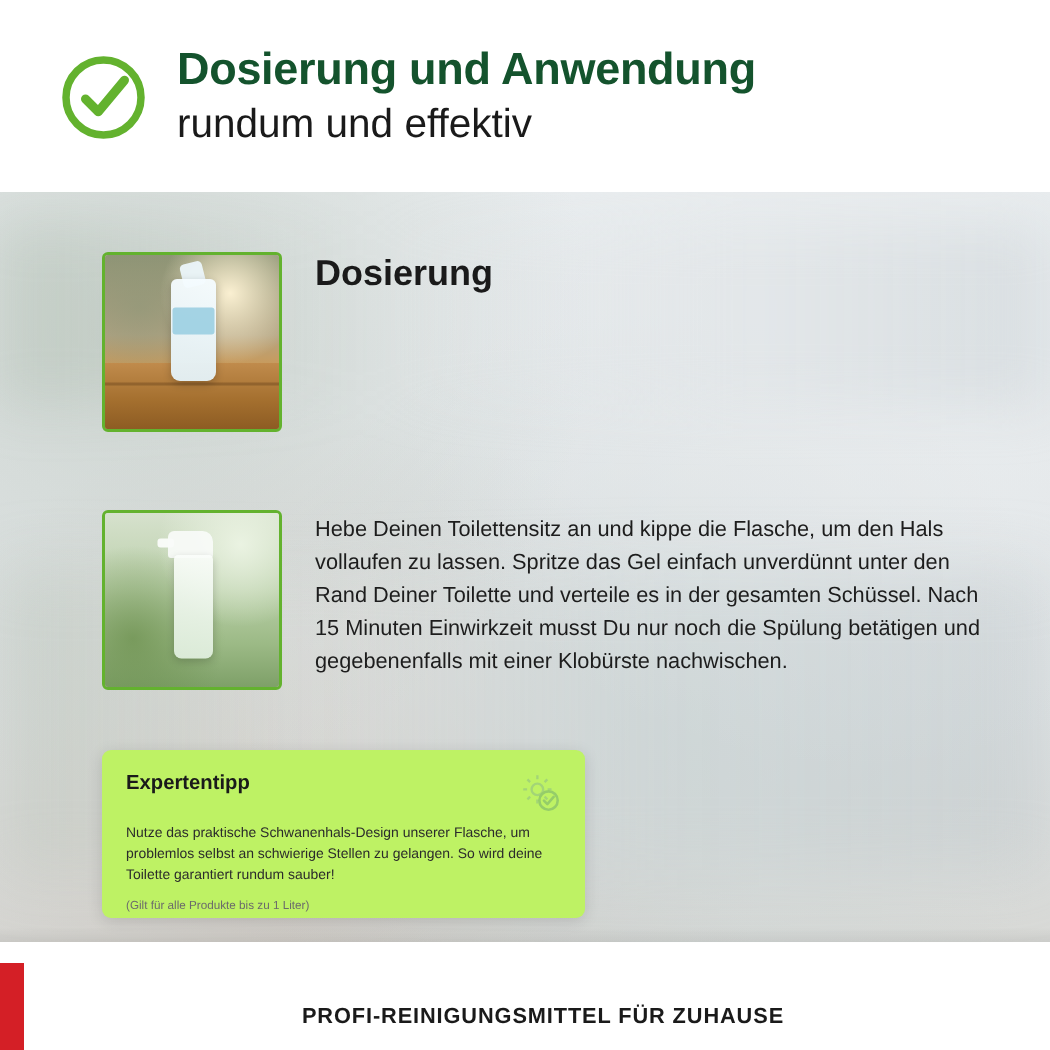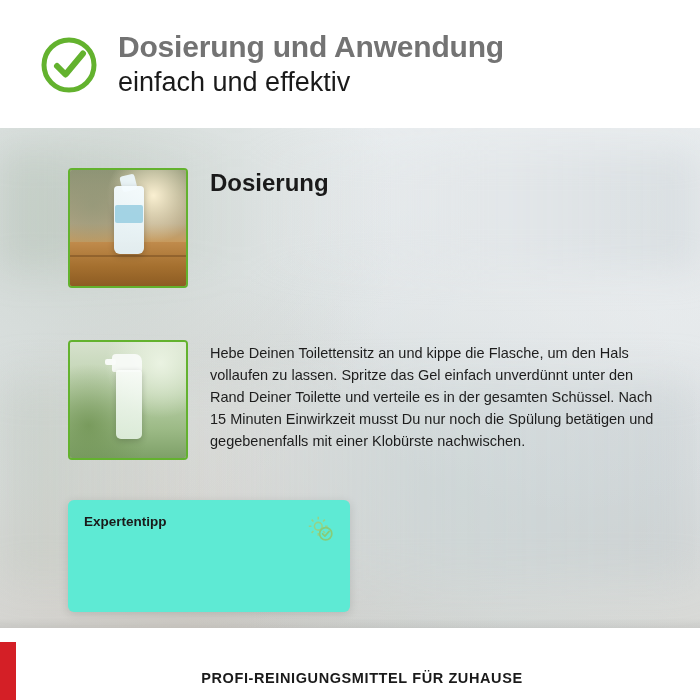--- a/index.html
+++ b/index.html
@@ -46,21 +46,21 @@
     background: #ffffff;
     display: flex; align-items: center;
     padding-left: 40px;
   }
   .check-circle {
     width: 58px; height: 58px; flex: 0 0 58px;
     margin-right: 20px; margin-top: 2px;
   }
   .header-text { display: flex; flex-direction: column; justify-content: center; }
   .header-line1 {
-    font-size: 30px; font-weight: bold; color: #737373;
+    font-size: 30px; font-weight: bold; color: #14532d;
     letter-spacing: -0.2px; line-height: 1.18; text-align: right;
   }
   .header-line2 {
     font-size: 27px; font-weight: normal; color: #1a1a1a;
     line-height: 1.22; margin-top: 2px;
   }
 
   
   .section {
     position: absolute;
@@ -147,22 +147,22 @@
     font-size: 24px; font-weight: bold; color: #1a1a1a;
     line-height: 1.1; margin-bottom: 8px;
   }
   .sec-body {
     font-size: 14.5px; color: #1d1d1d; line-height: 1.52;
   }
 
   
   .tip-card {
     position: absolute; left: 68px; top: 500px;
-    width: 282px; height: 112px;
-    background: #5eead4;
+    width: 322px; height: 112px;
+    background: #bef264;
     border-radius: 6px;
     box-shadow: 0 2px 10px rgba(0,0,0,0.13);
     padding: 14px 16px 10px 16px;
   }
   .tip-head {
     display: flex; align-items: flex-start; justify-content: space-between;
   }
   .tip-title {
     font-size: 13.5px; font-weight: bold; color: #1a1a1a;
   }
@@ -206,21 +206,21 @@
   <div class="bg-stripe-a"></div>
   <div class="bg-stripe-b"></div>
 
   <div class="header">
     <svg class="check-circle" viewBox="0 0 58 58">
       <circle cx="29" cy="29" r="25" fill="none" stroke="#63b22e" stroke-width="5"></circle>
       <path d="M17 30 L25.5 38.5 L43 17.5" fill="none" stroke="#63b22e" stroke-width="6" stroke-linecap="round" stroke-linejoin="round"></path>
     </svg>
     <div class="header-text">
       <div class="header-line1">Dosierung und Anwendung</div>
-      <div class="header-line2">einfach und effektiv</div>
+      <div class="header-line2">rundum und effektiv</div>
     </div>
   </div>
 
   <div class="section sec-dosierung">
     <div class="thumb">
       <div class="thumb-body t1">
         <div class="t1-table"></div>
         <div class="t1-neck"></div>
         <div class="t1-bottle"></div>
         <div class="t1-label"></div>
@@ -251,20 +251,22 @@
         <g fill="none" stroke="#9fd07a" stroke-width="1.8">
           <circle cx="14" cy="14" r="4.4"></circle>
           <path d="M14 3.2 v3 M14 21.8 v3 M3.2 14 h3 M21.8 14 h3 M6.4 6.4 l2.1 2.1 M19.5 19.5 l2.1 2.1 M21.6 6.4 l-2.1 2.1 M8.5 19.5 l-2.1 2.1"></path>
         </g>
         <g fill="none" stroke="#8fc76a" stroke-width="2">
           <circle cx="22.5" cy="22.5" r="7"></circle>
           <path d="M19 22.6 l2.6 2.6 L26.4 19.8" stroke-linecap="round" stroke-linejoin="round"></path>
         </g>
       </svg>
     </div>
+    <div class="tip-body">Nutze das praktische Schwanenhals-Design unserer Flasche, um problemlos selbst an schwierige Stellen zu gelangen. So wird deine Toilette garantiert rundum sauber!</div>
+    <div class="tip-note">(Gilt für alle Produkte bis zu 1 Liter)</div>
   </div>
 
   <div class="footer-shadow"></div>
   <div class="footer">
     <div class="footer-accent"></div>
     <div class="footer-text">PROFI-REINIGUNGSMITTEL FÜR ZUHAUSE</div>
   </div>
 
 </div>
 

